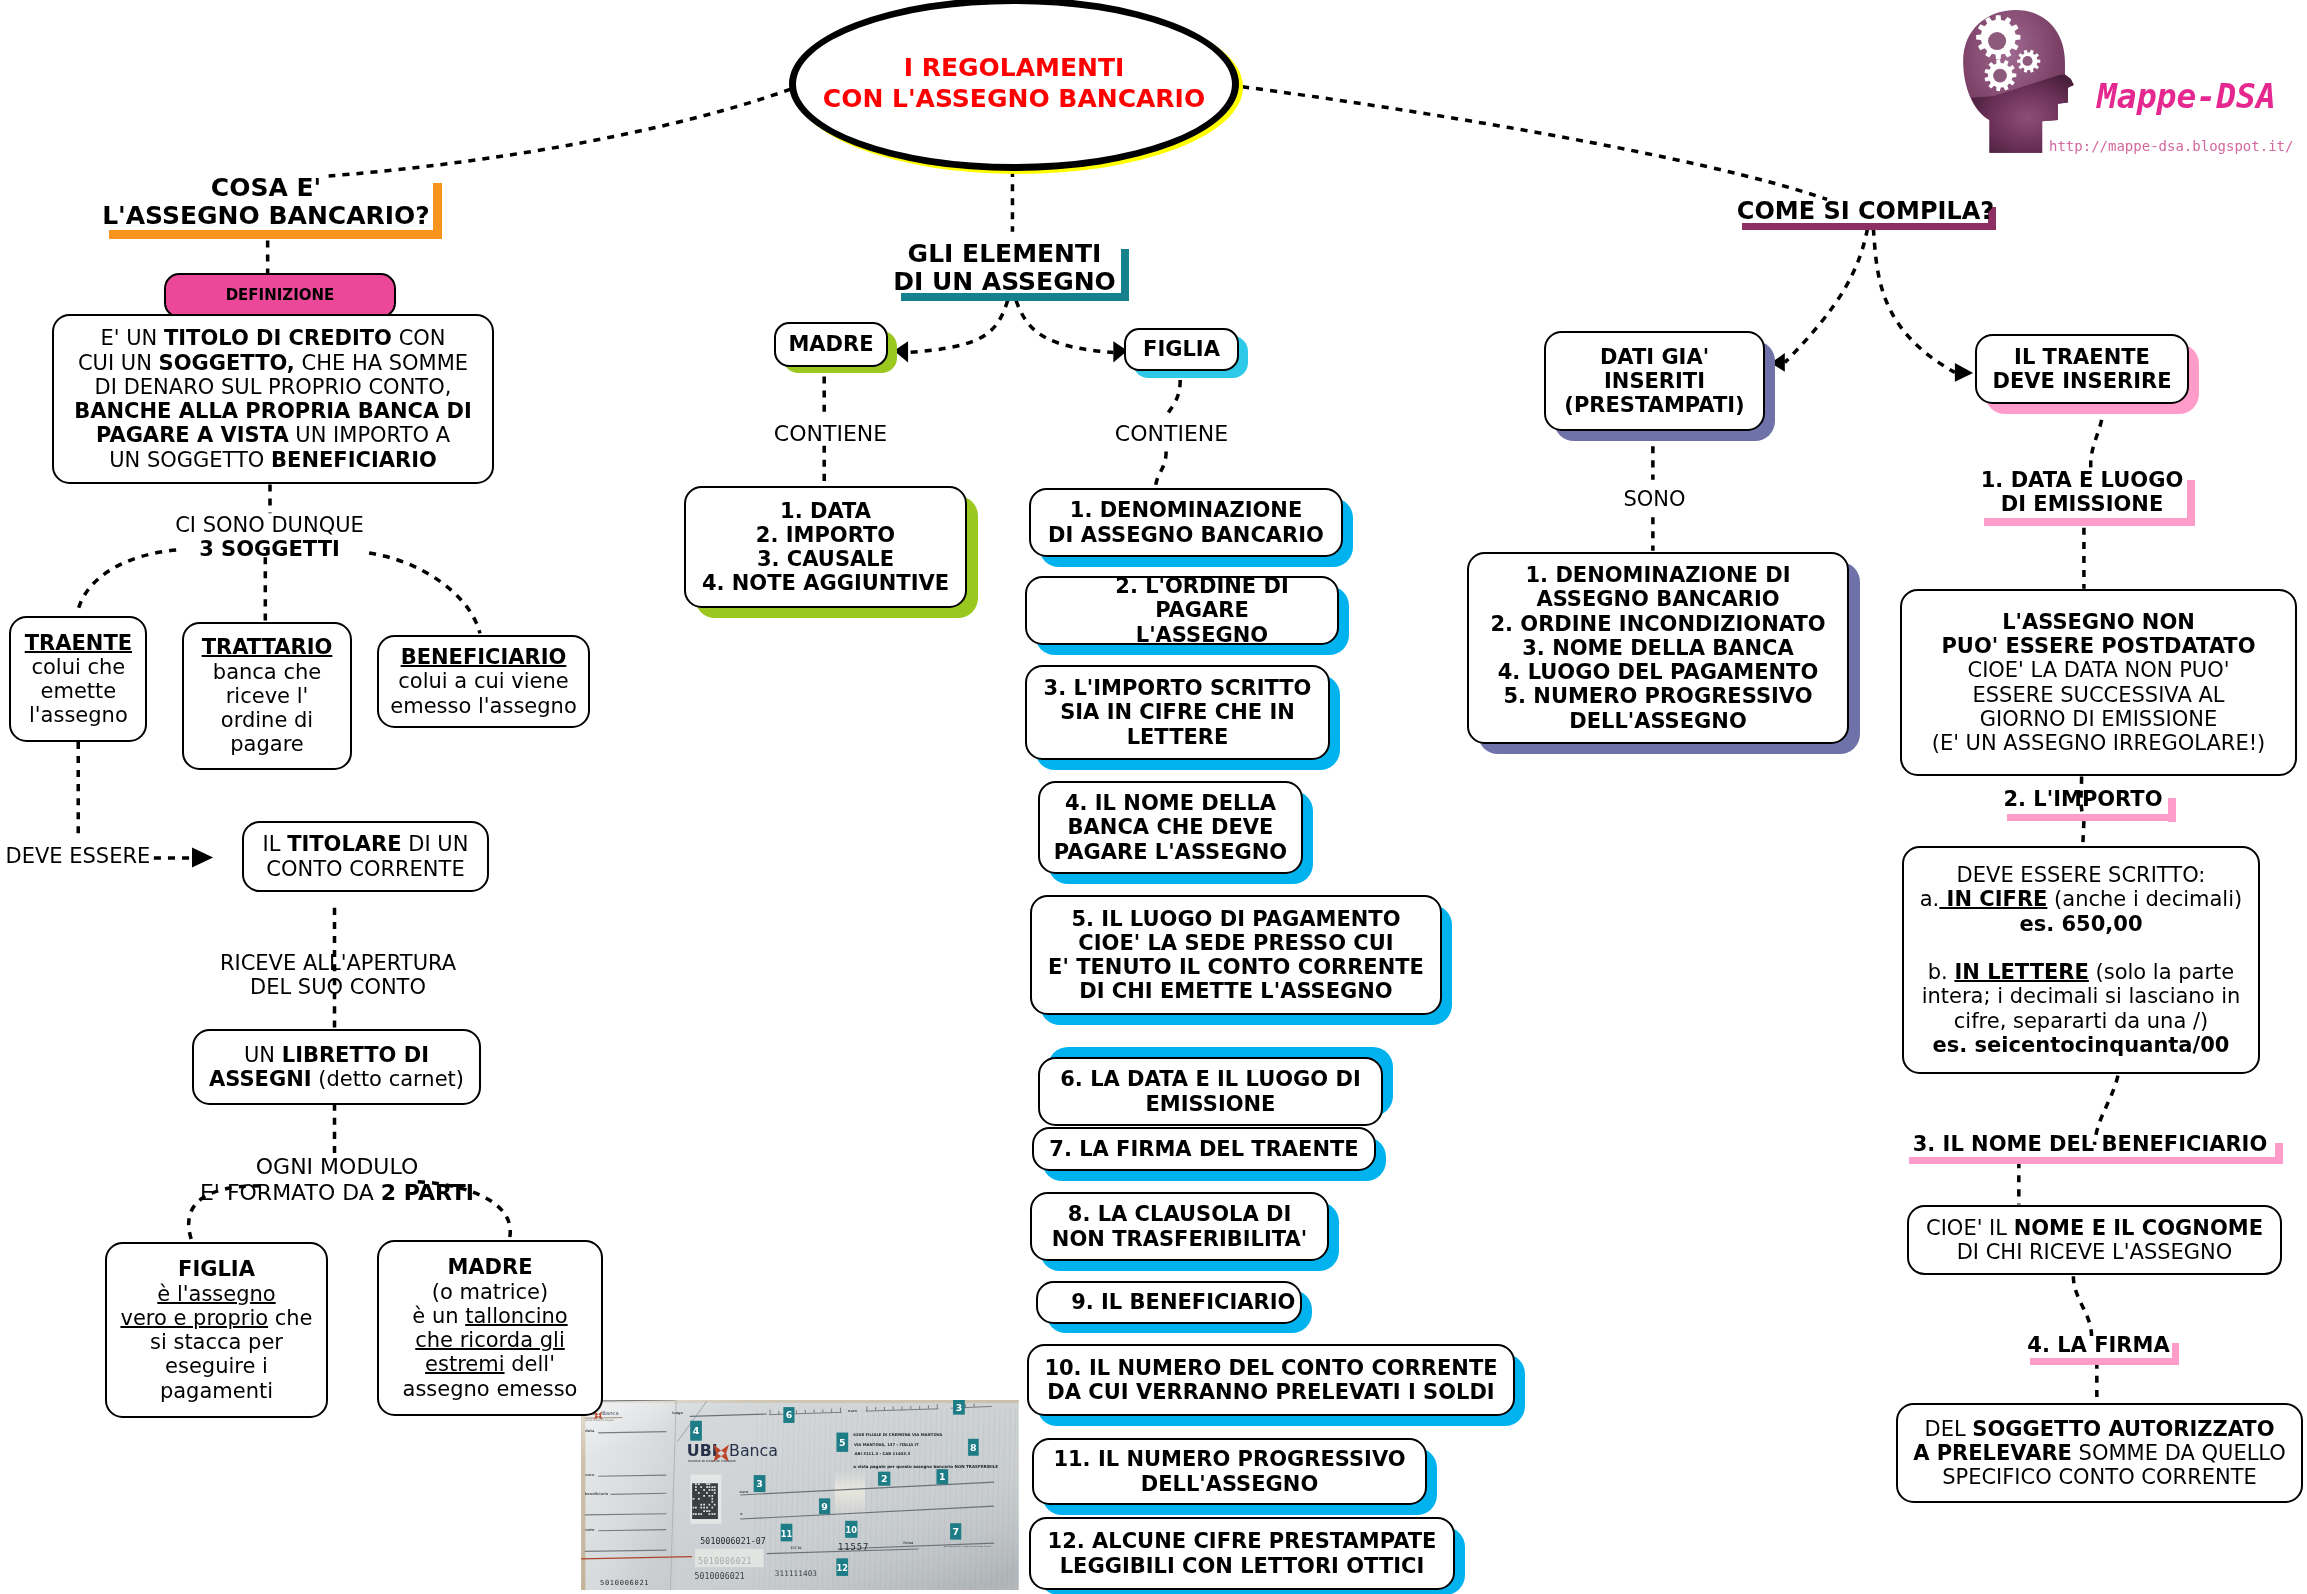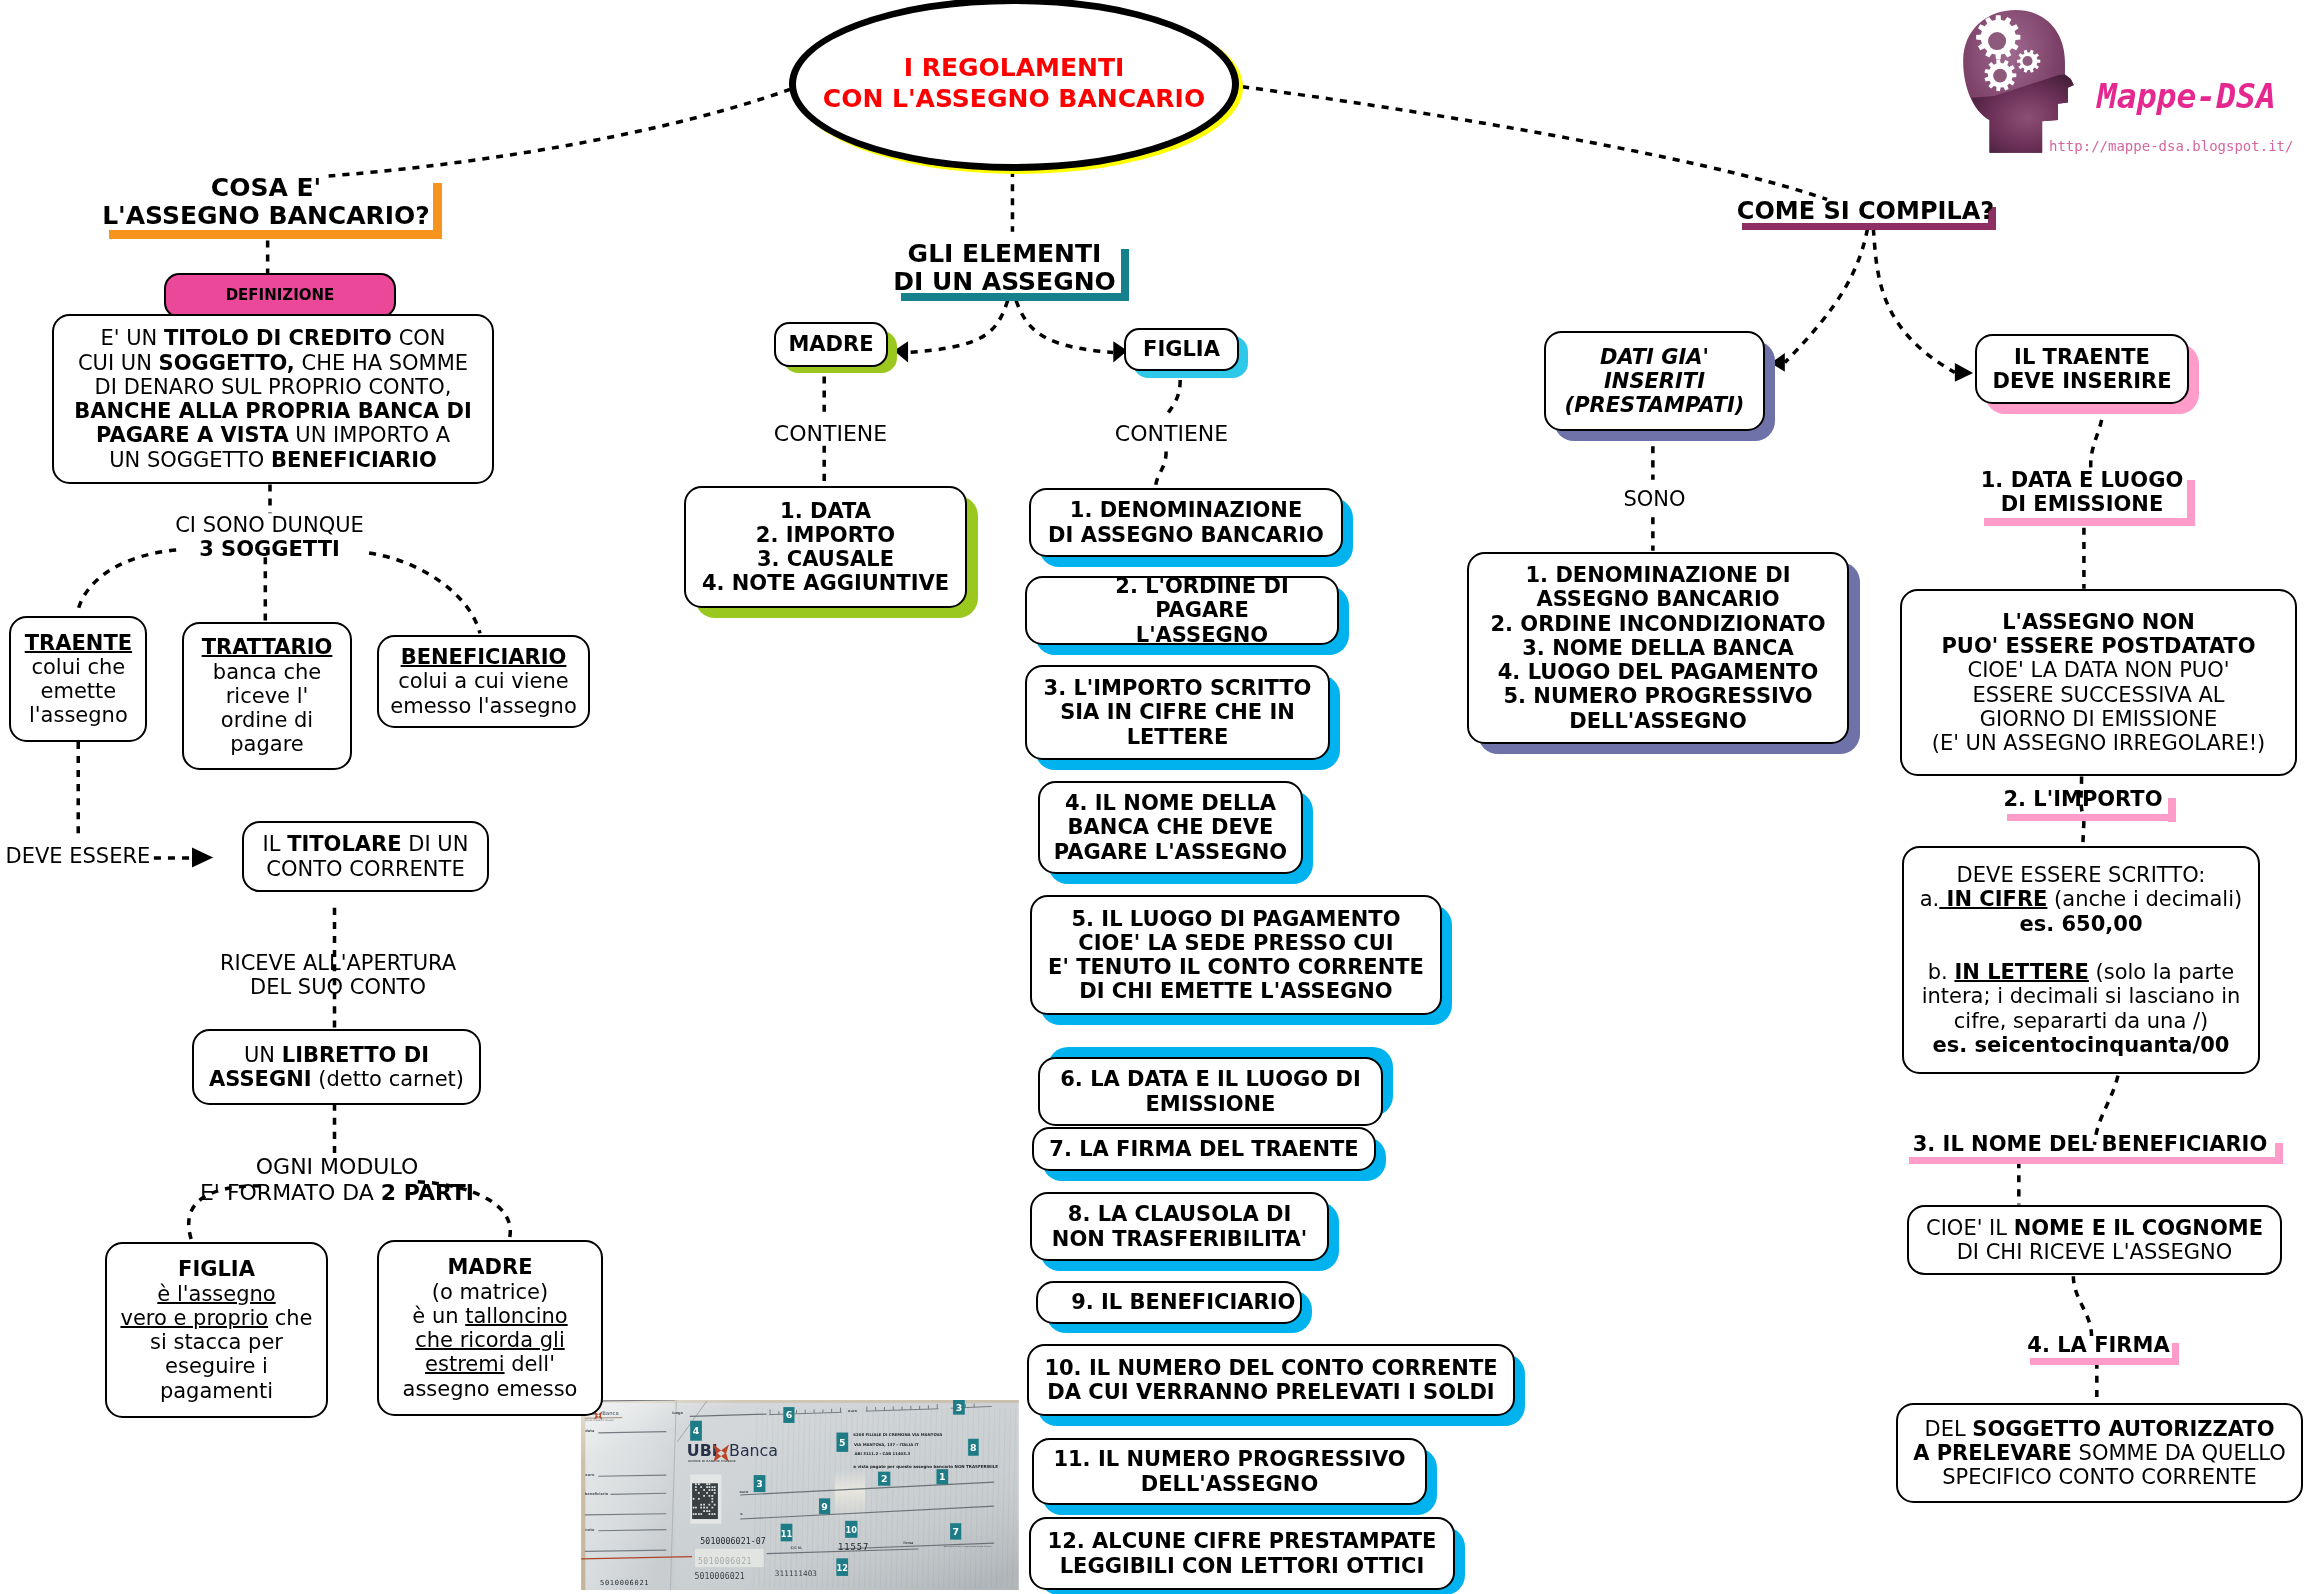--- a/index.html
+++ b/index.html
@@ -109,21 +109,21 @@
 #box-f5{left:1030px;top:895px;width:412px;height:120px;} #sh-f5{left:1040px;top:905px;width:412px;height:120px;}
 #box-f6{left:1038px;top:1037px;width:345px;height:69px;margin-top:20px;} #sh-f6{left:1048px;top:1047px;width:345px;height:69px;}
 #box-f7{left:1032px;top:1127px;width:344px;height:44px;}  #sh-f7{left:1042px;top:1137px;width:344px;height:44px;}
 #box-f8{left:1030px;top:1192px;width:299px;height:69px;} #sh-f8{left:1040px;top:1202px;width:299px;height:69px;}
 #box-f9{left:1036px;top:1281px;width:266px;height:43px;text-align:right;}  #sh-f9{left:1046px;top:1290px;width:266px;height:43px;}
 #box-f10{left:1027px;top:1344px;width:488px;height:72px;}#sh-f10{left:1037px;top:1354px;width:488px;height:72px;}
 #box-f11{left:1032px;top:1438px;width:395px;height:67px;}#sh-f11{left:1042px;top:1448px;width:395px;height:67px;}
 #box-f12{left:1029px;top:1517px;width:426px;height:73px;}#sh-f12{left:1039px;top:1527px;width:426px;height:68px;}
 
 
-#box-dati{left:1544px;top:331px;width:221px;height:100px;font-size:21px;font-style:italic;}
+#box-dati{left:1544px;top:331px;width:221px;height:100px;font-size:21px;}
 #sh-dati{left:1554px;top:341px;width:221px;height:100px;background:#6e72a8;}
 #lbl-sono{left:1593px;top:487px;width:123px;font-size:21px;}
 #box-dati-list{left:1467px;top:552px;width:382px;height:192px;font-size:21px;}
 #sh-dati-list{left:1478px;top:562px;width:382px;height:192px;background:#6e72a8;}
 #box-traente-ins{left:1975px;top:334px;width:214px;height:70px;font-size:21px;}
 #sh-traente-ins{left:1985px;top:344px;width:214px;height:70px;background:#ff9cc9;}
 
 .step .ht{font-size:21px;}
 #step1{left:1980px;top:469px;width:204px;}
 #step1-v{left:207px;top:10.6px;width:7.6px;height:46px;background:#ff9cc9;}

